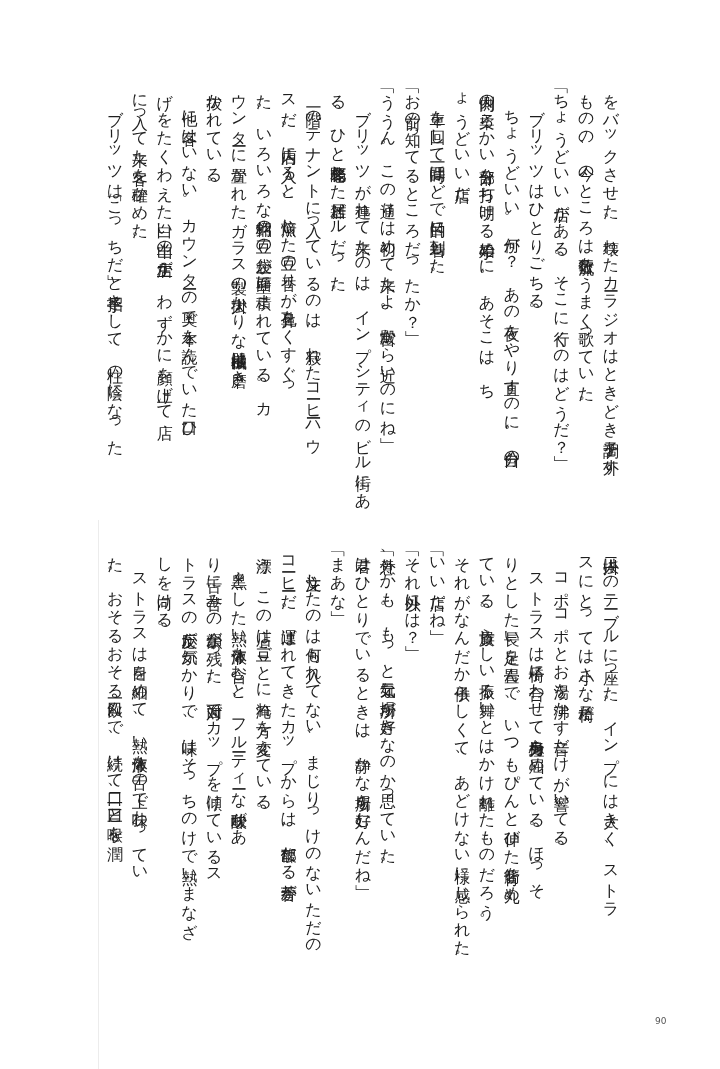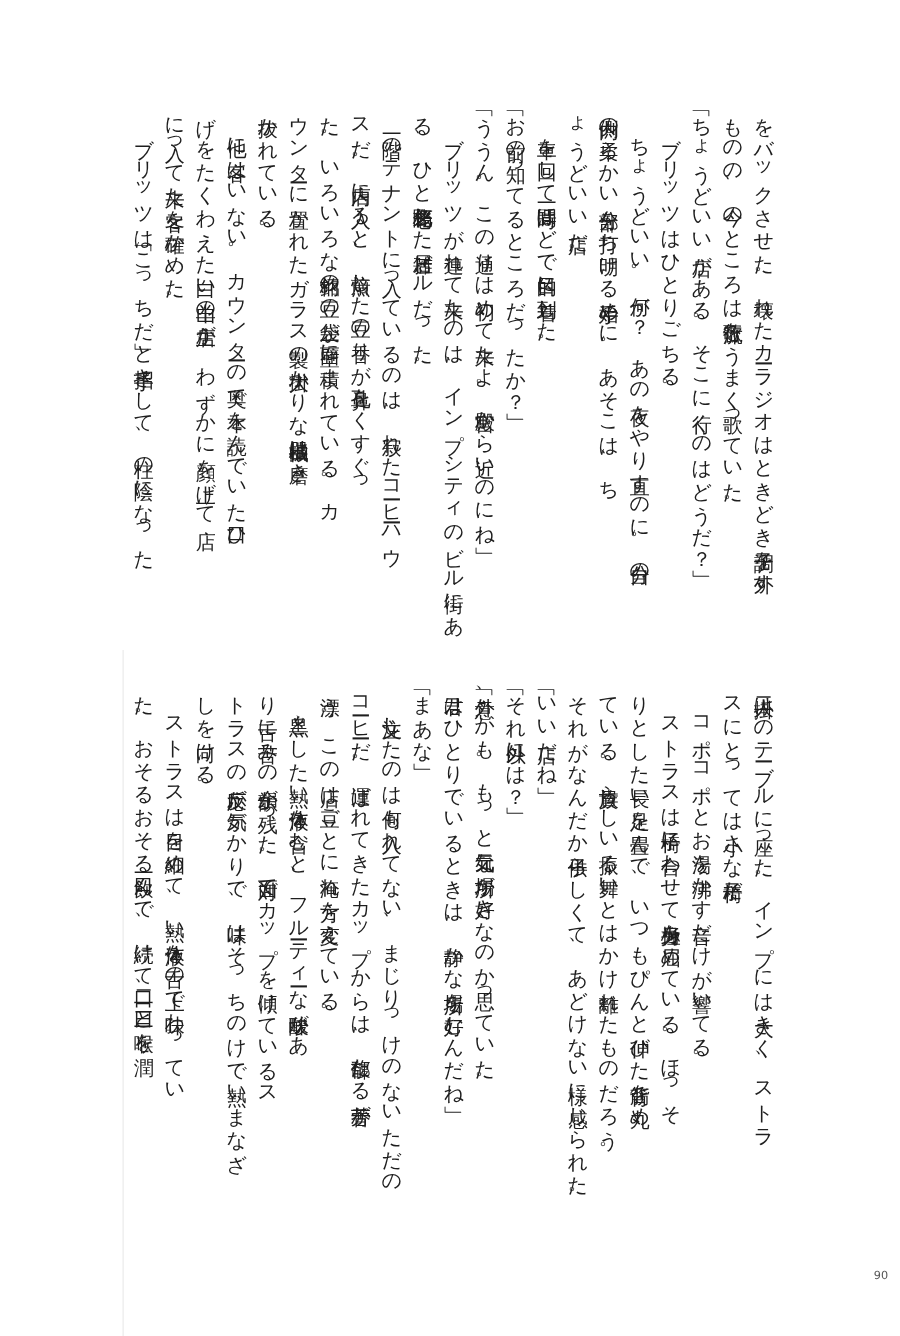--- a/index.html
+++ b/index.html
@@ -28,21 +28,20 @@
     line-height: 24.8px;
     white-space: nowrap;
     margin: 0; padding: 0;
   }
   .page-number {
     position: absolute;
     left: 655px; top: 1016px;
     font-family: "DejaVu Sans", "Liberation Sans", sans-serif;
     font-size: 9px;
     color: #555555;
-    margin-left: 44px;
   }
   .scan-line {
     position: absolute;
     left: 98px; top: 520px;
     width: 1px; height: 549px;
     background: #ececec;
   }
 </style>
 </head>
 <body>

